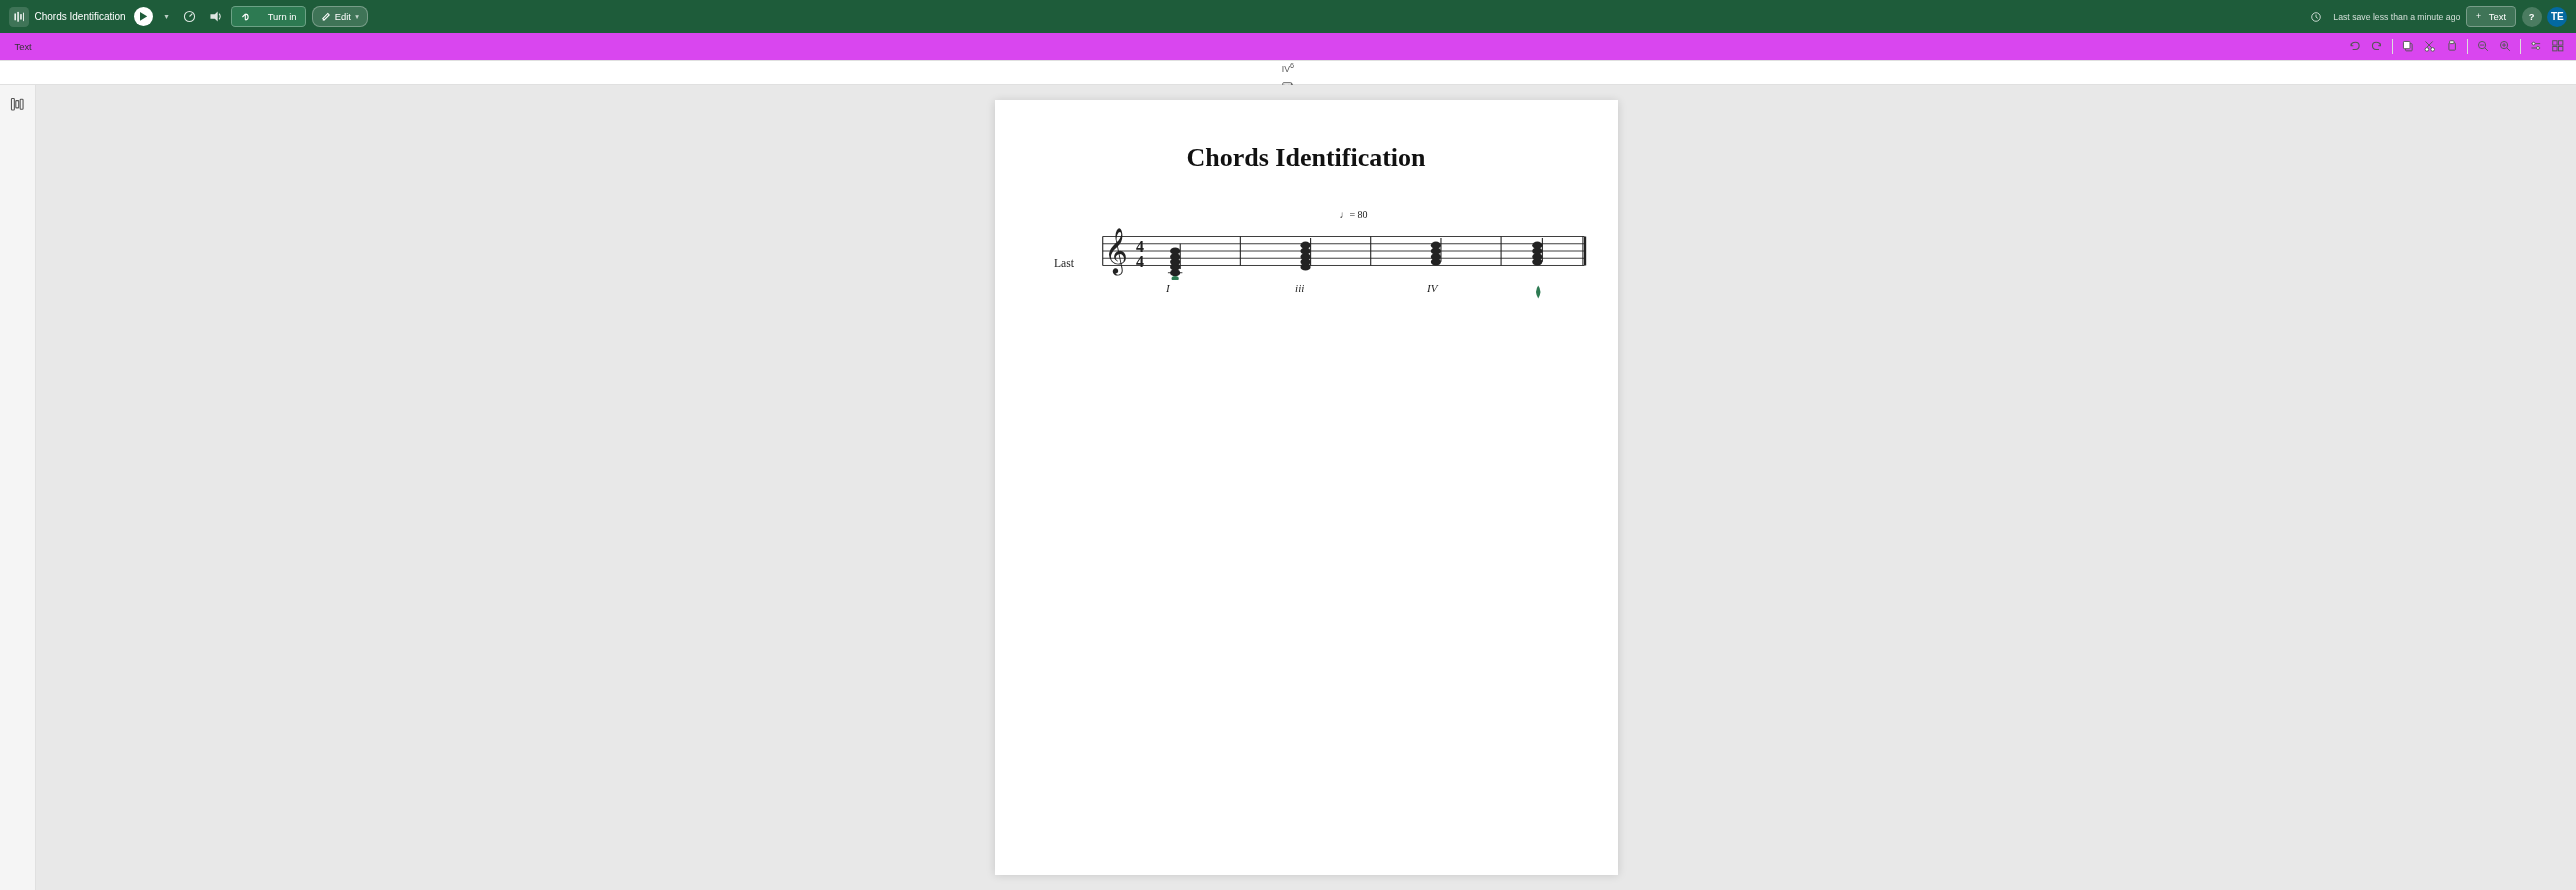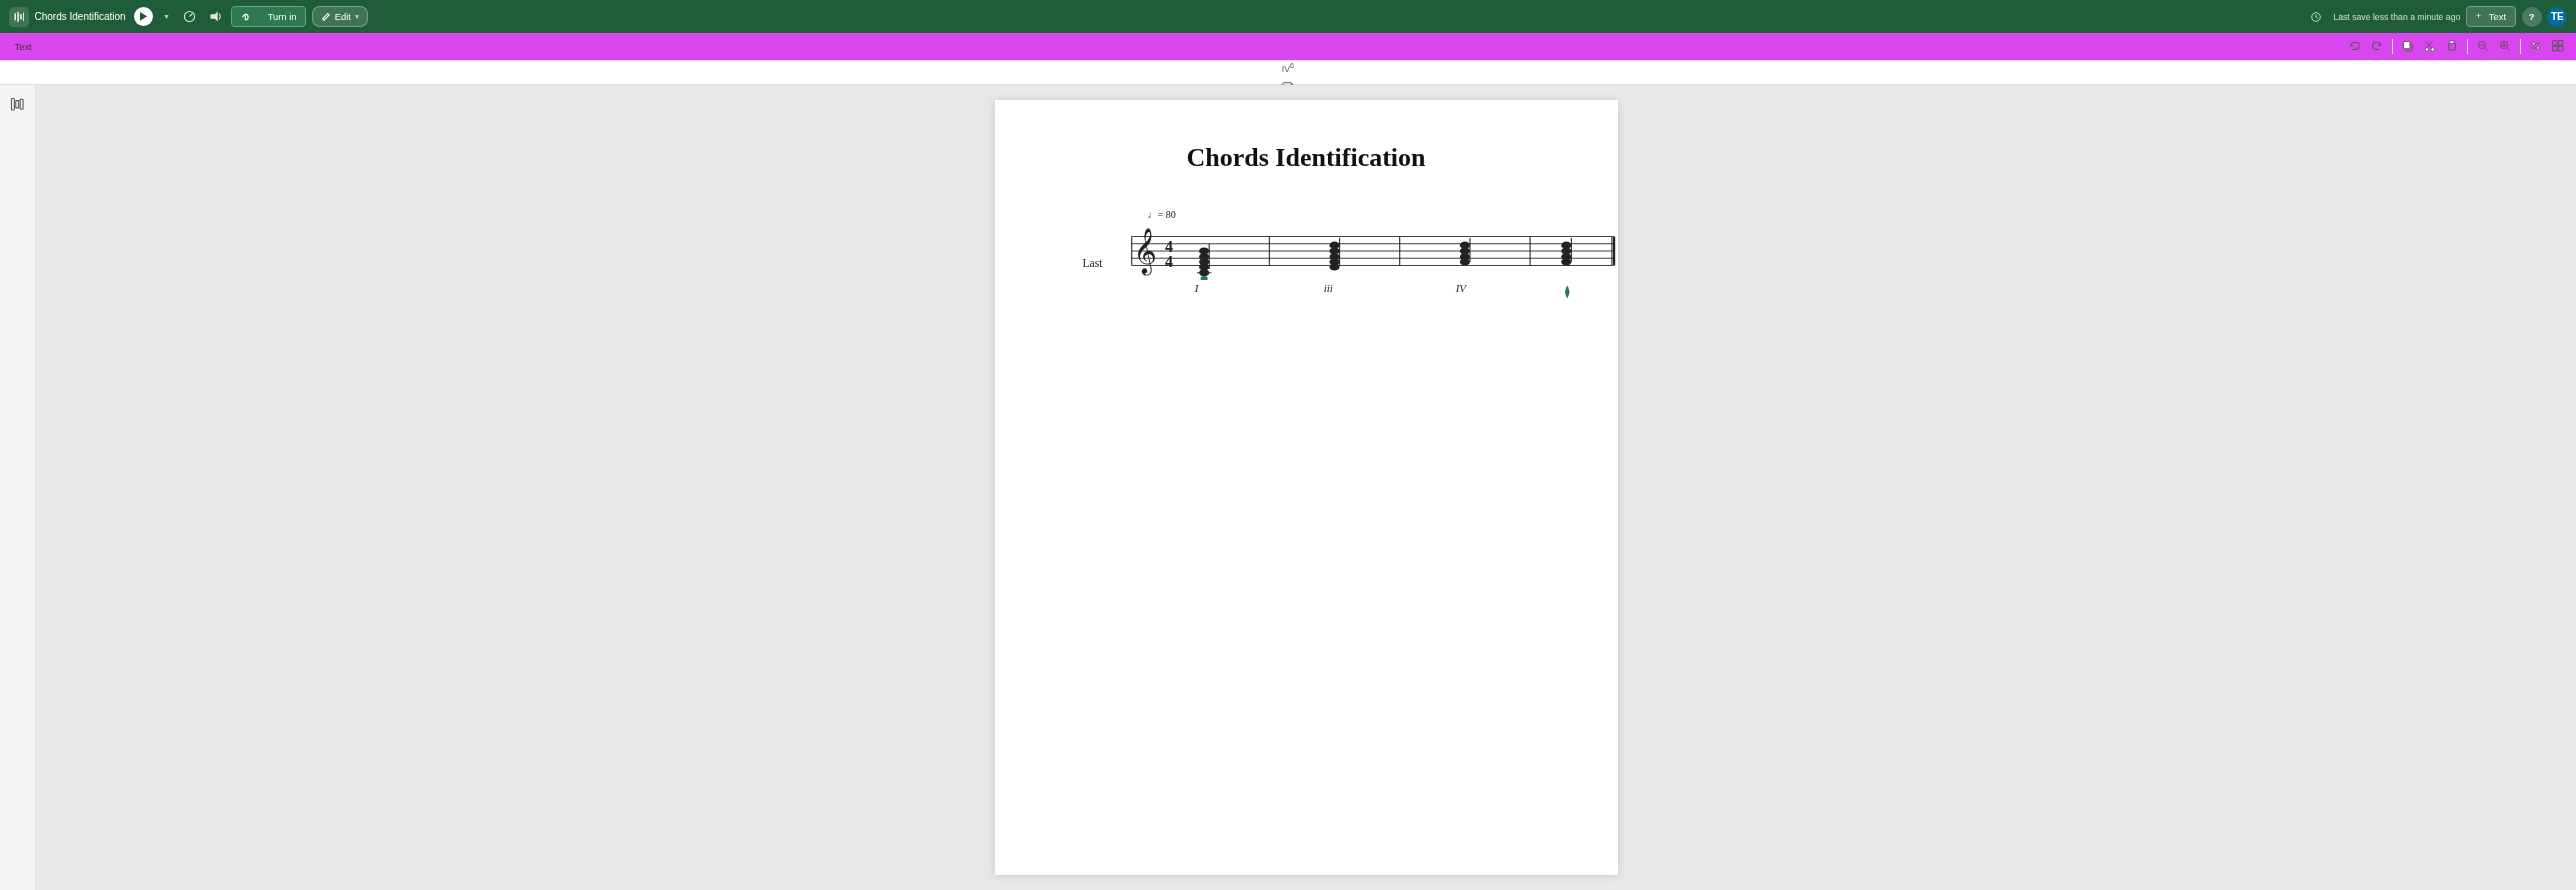--- a/index.html
+++ b/index.html
@@ -219,21 +219,21 @@
       font-weight: bold;
       font-family: Georgia, serif;
       margin-bottom: 36px;
       color: #111;
     }
 
     
     .music-area {
       display: flex;
       flex-direction: column;
-      align-items: flex-start;
+      align-items: center;
       margin-left: 30px;
     }
     .tempo-marking {
       font-size: 10px;
       color: #222;
       margin-bottom: 2.9px;
       margin-left: 65px;
       font-family: serif;
     }
     .staff-container {

